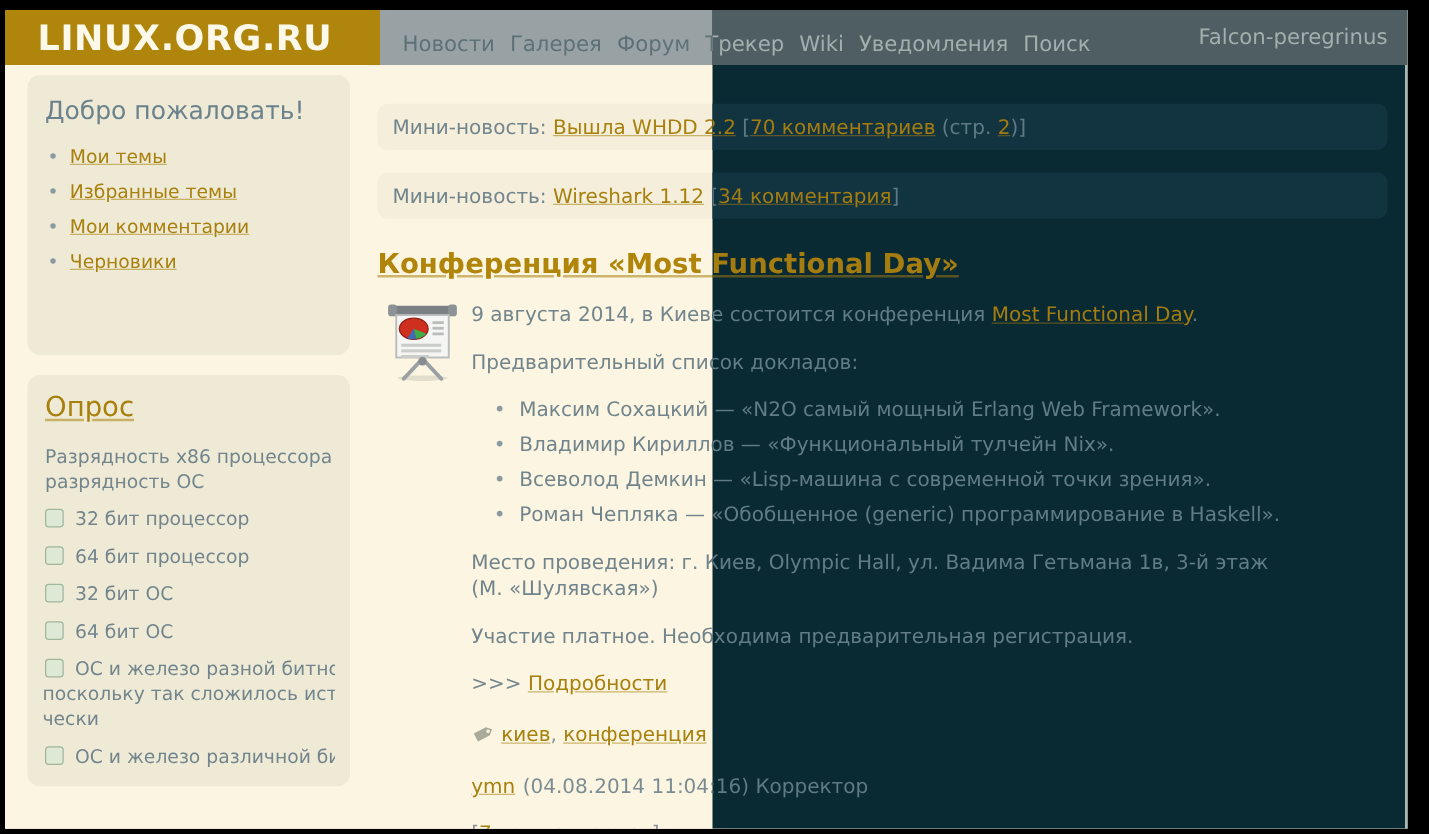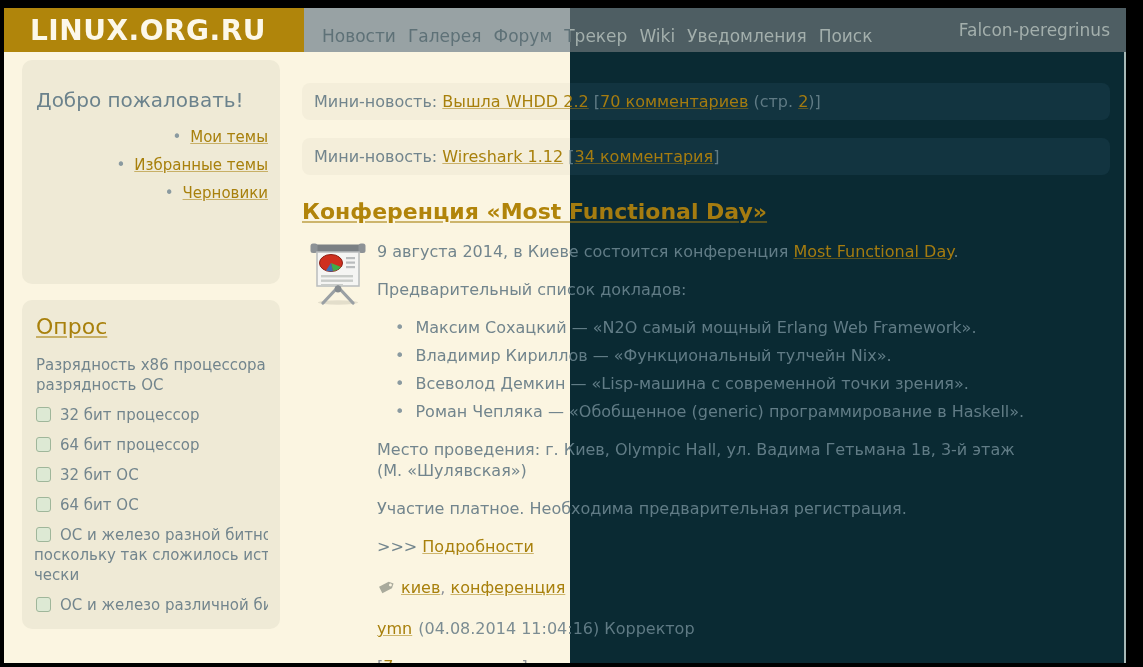--- a/index.html
+++ b/index.html
@@ -15,25 +15,25 @@
   .nav-area{flex:1;background:#98a2a4;display:flex;align-items:center;gap:12px;
             padding:0 16px 0 18px;font-size:17px;color:#5e7177;min-width:0;}
   .nav-link{cursor:pointer;white-space:nowrap;margin-top:12px;}
   .username{margin-left:auto;white-space:nowrap;color:#66787e;}
 
   
   .layout{display:flex;align-items:flex-start;}
   .sidebar{width:258px;flex:none;margin:8px 0 0 18px;}
   .box{background:#efead6;border-radius:10px;padding:12px 12px 14px 12px;box-sizing:border-box;}
   .welcome-box{margin-bottom:16px;min-height:224px;}
-  .box-title{color:#6b828c;font-size:20px;font-weight:400;margin:16px 0 10px 2px;}
+  .box-title{color:#6b828c;font-size:20px;font-weight:400;margin:4px 0 10px 2px;}
   .status-line{color:#72858d;font-size:15px;margin:0 0 6px 2px;}
   .stars{color:#2fa0a0;font-size:13px;letter-spacing:2px;margin-left:4px;}
   .side-links{list-style:none;margin:16px 0 0;padding:0 0 0 4px;}
-  .side-links li{margin-bottom:10px;font-size:15px;line-height:18px;text-align:right;}
+  .side-links li{margin-bottom:10px;font-size:15px;line-height:18px;}
   .side-links li .blt{color:#8a9aa0;margin-right:9px;}
   .group2{margin-top:20px;}
   a{color:#a8800c;text-decoration:underline;text-decoration-color:rgba(168,128,12,.55);cursor:pointer;}
   .poll-title{font-size:22px;margin:2px 0 8px 2px;display:inline-block;}
   .poll-q{color:#72858d;font-size:15px;line-height:20px;margin:8px 0 2px 2px;}
   .poll-q div{white-space:nowrap;overflow:hidden;}
   .poll-option{margin-top:10px;color:#72858d;font-size:15px;line-height:20px;}
   .opt-line,.opt-cont{white-space:nowrap;overflow:hidden;}
   .checkbox{display:inline-block;width:13px;height:13px;background:#dde9d4;border:1px solid #9fb69a;
             border-radius:3px;margin:0 9px -2px 2px;}
@@ -99,20 +99,21 @@
       </div>
 
       <div class="layout">
 
         <div class="sidebar">
           <div class="box welcome-box">
             <div class="box-title">Добро пожаловать!</div>
             <ul class="side-links">
                 <li><span class="blt">•</span><a>Мои темы</a></li>
                 <li><span class="blt">•</span><a>Избранные темы</a></li>
+                <li><span class="blt">•</span><a>Мои комментарии</a></li>
                 <li><span class="blt">•</span><a>Черновики</a></li>
               </ul>
           </div>
 
           <div class="box poll-box">
             <a class="poll-title">Опрос</a>
             <div class="poll-q">
                 <div>Разрядность x86 процессора и</div>
                 <div>разрядность ОС</div>
               </div>

